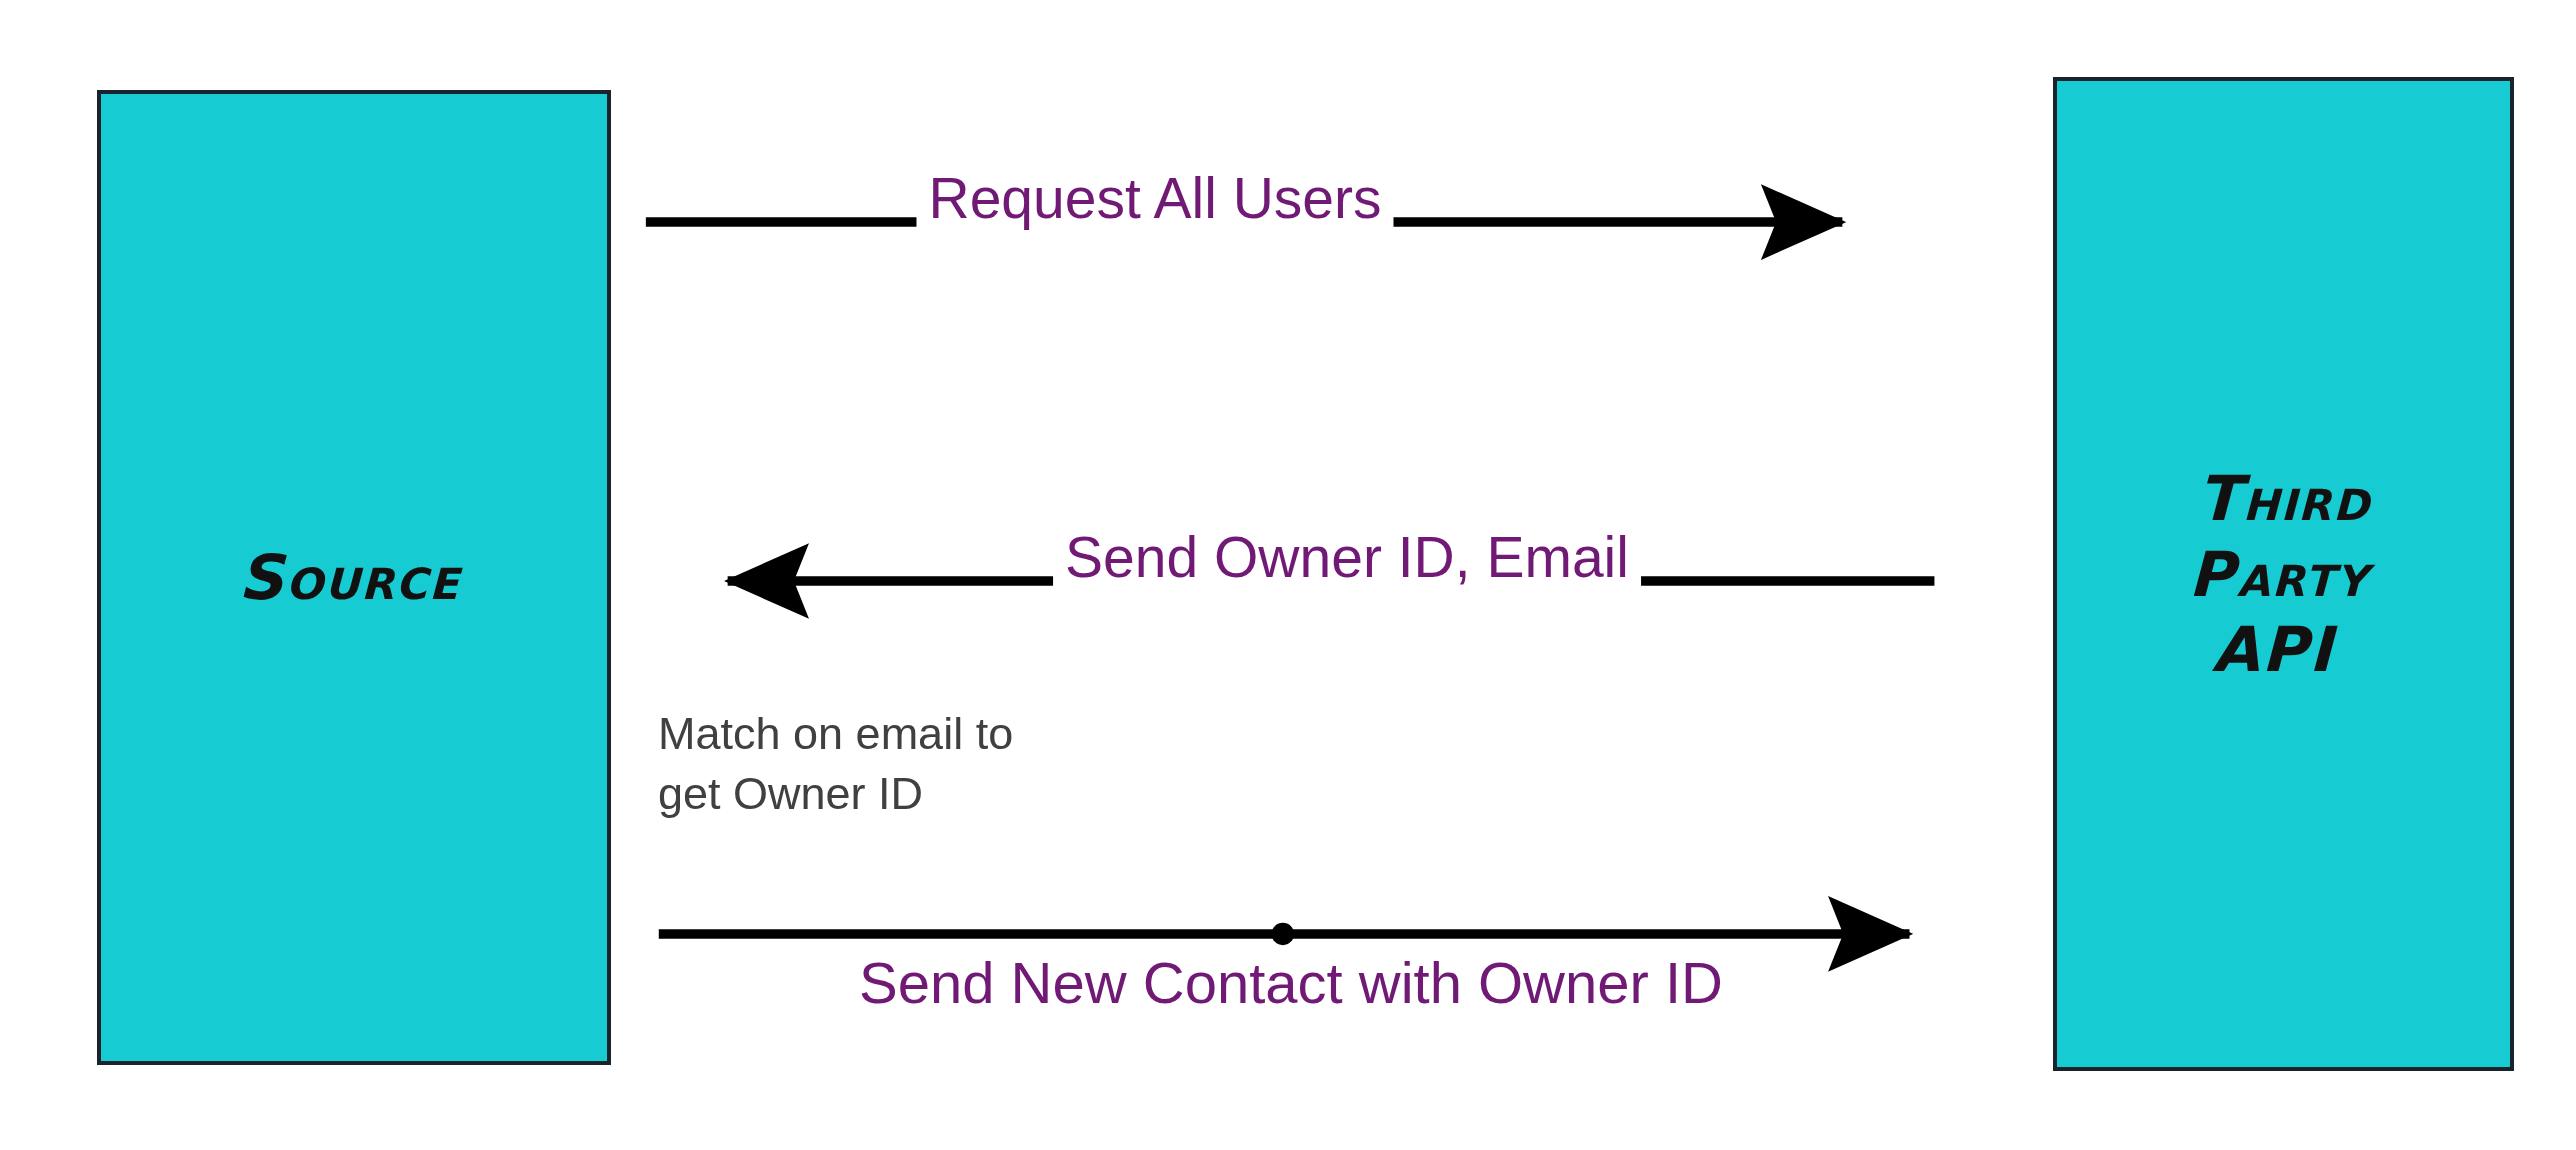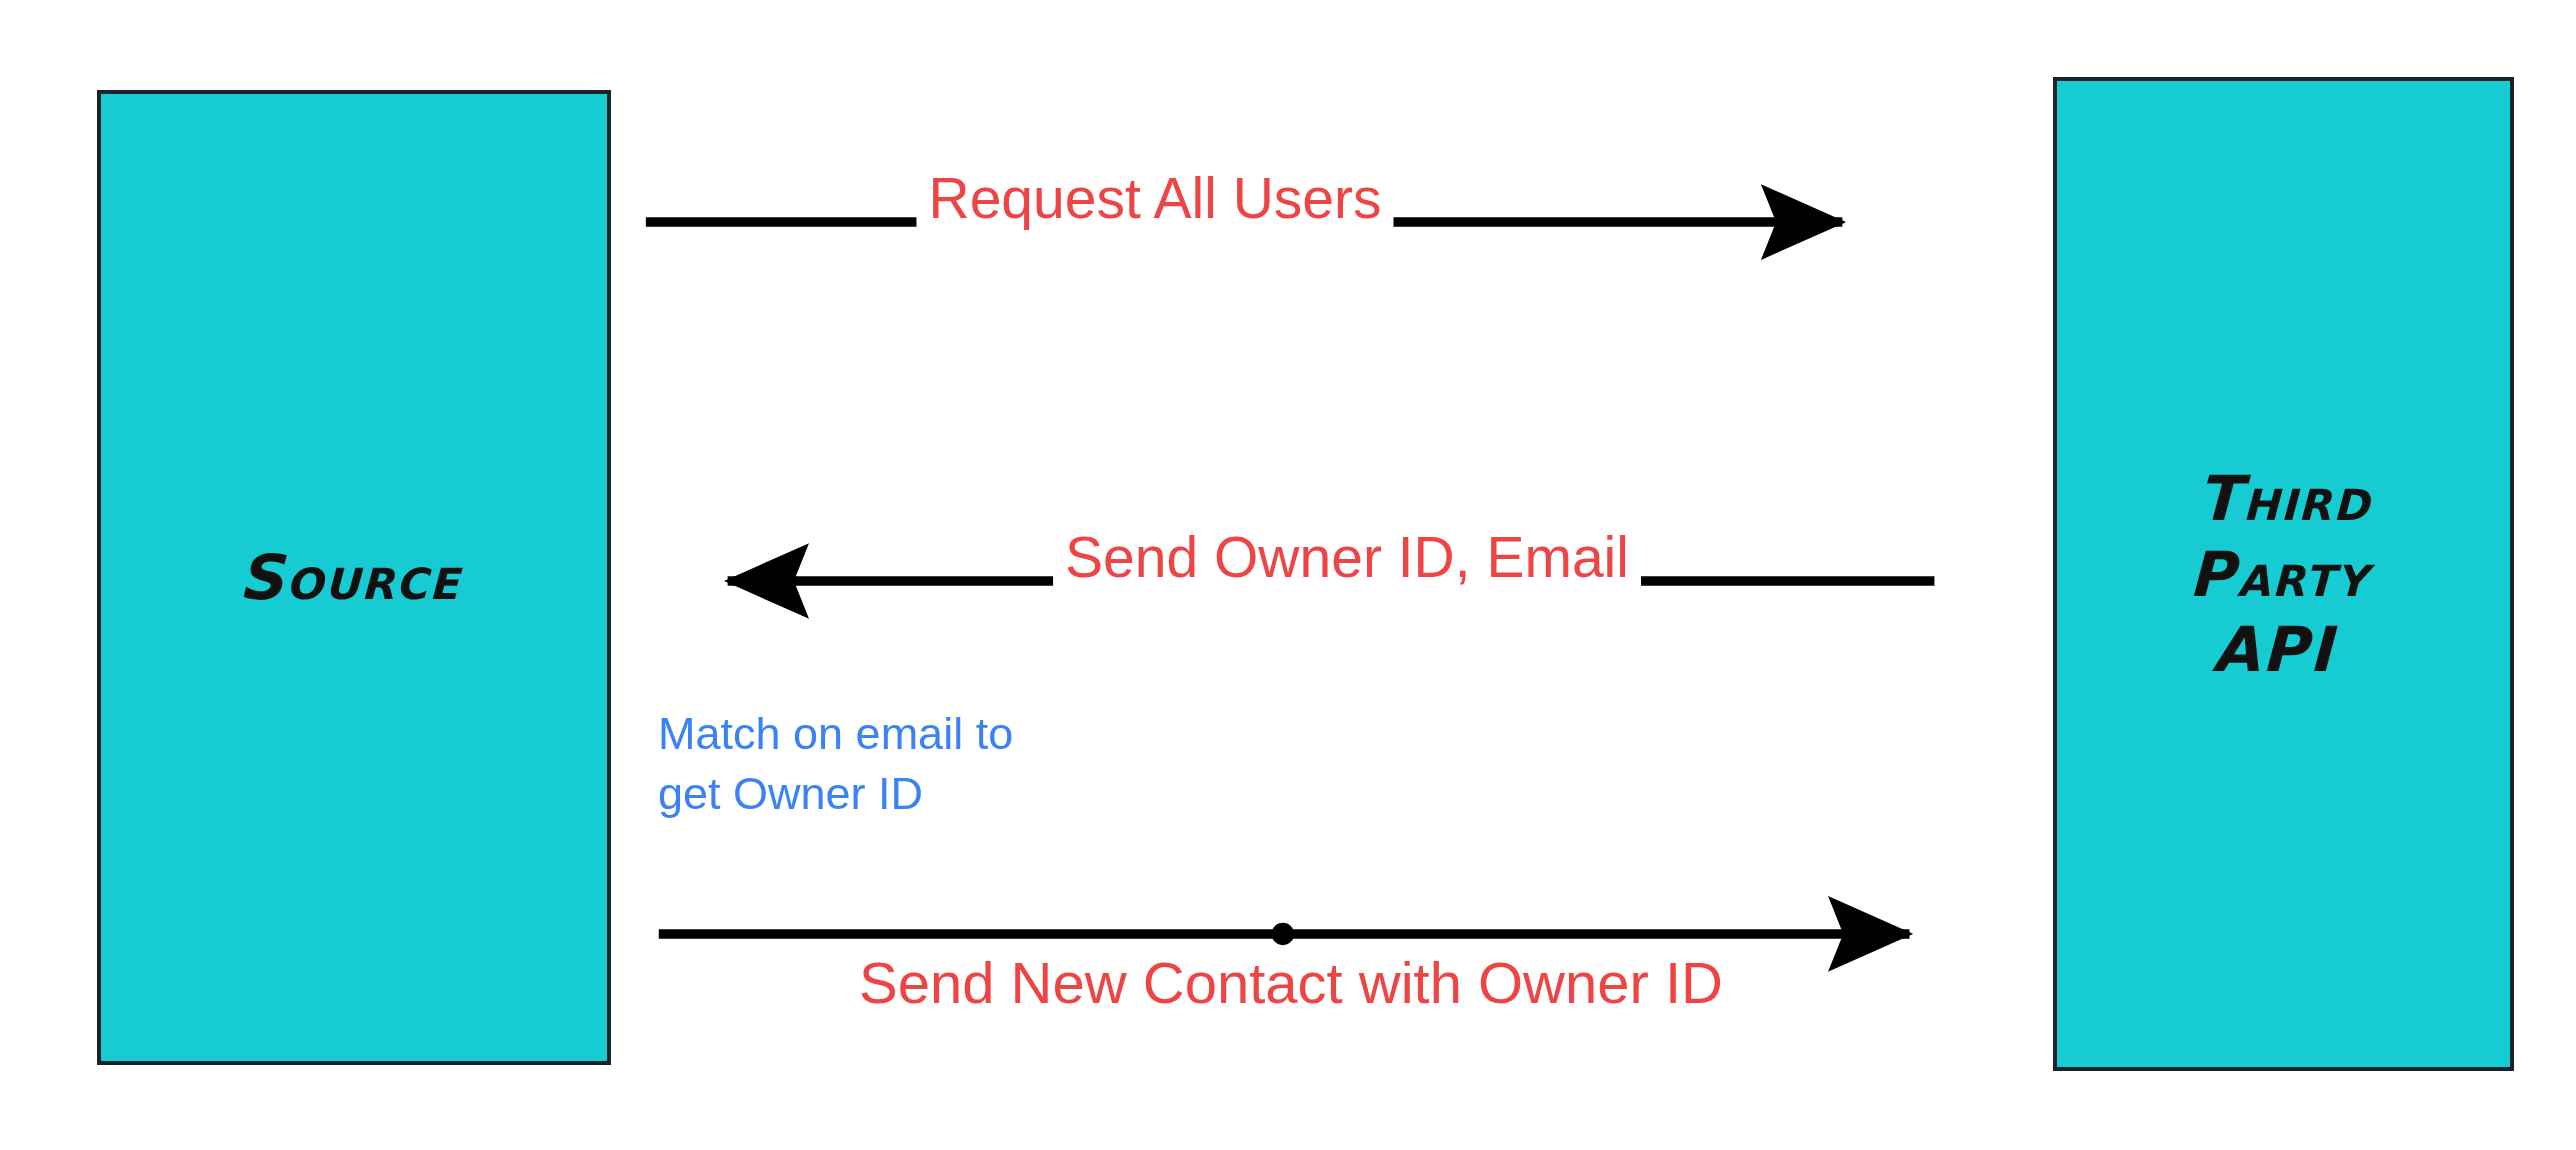--- a/index.html
+++ b/index.html
@@ -79,21 +79,21 @@
     top: 0;
     width: 2576px;
     height: 1150px;
     pointer-events: none;
     overflow: visible;
   }
 
   
   .edge-label {
     position: absolute;
-    color: #ef4444;
+    color: #701a75;
     font-family: "Liberation Sans", sans-serif;
     font-weight: 400;
     font-size: 57px;
     line-height: 1.0;
     white-space: nowrap;
     user-select: none;
     background: #ffffff;
     padding: 0 12px;
   }
 
@@ -115,21 +115,21 @@
     transform: translateX(-50%);
     background: transparent;
     font-size: 58px;
   }
 
   
   #note-match-email {
     position: absolute;
     left: 658px;
     top: 704px;
-    color: #3b82f6;
+    color: #404040;
     font-family: "Liberation Sans", sans-serif;
     font-size: 45px;
     line-height: 1.34;
     white-space: nowrap;
     user-select: none;
   }
   #note-match-email .note-line {
     display: block;
   }
 </style>

